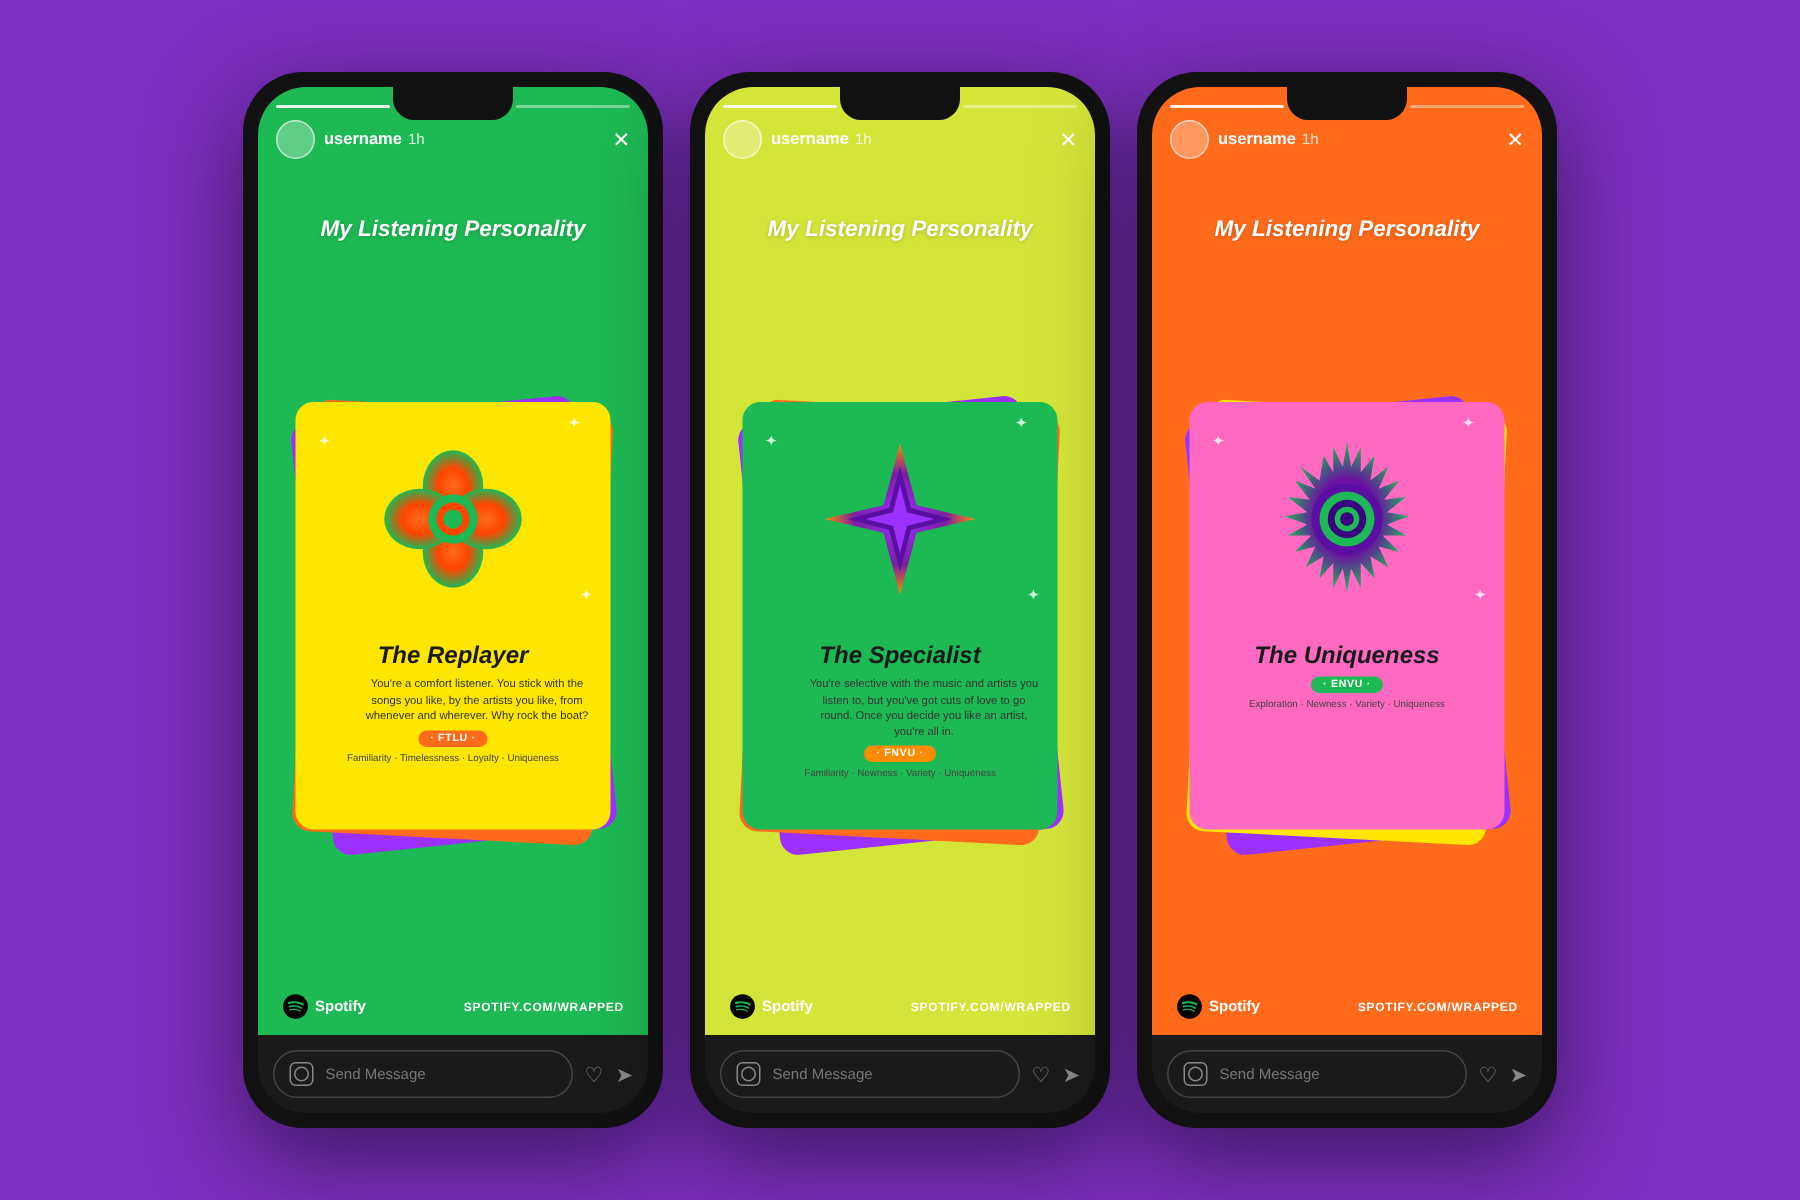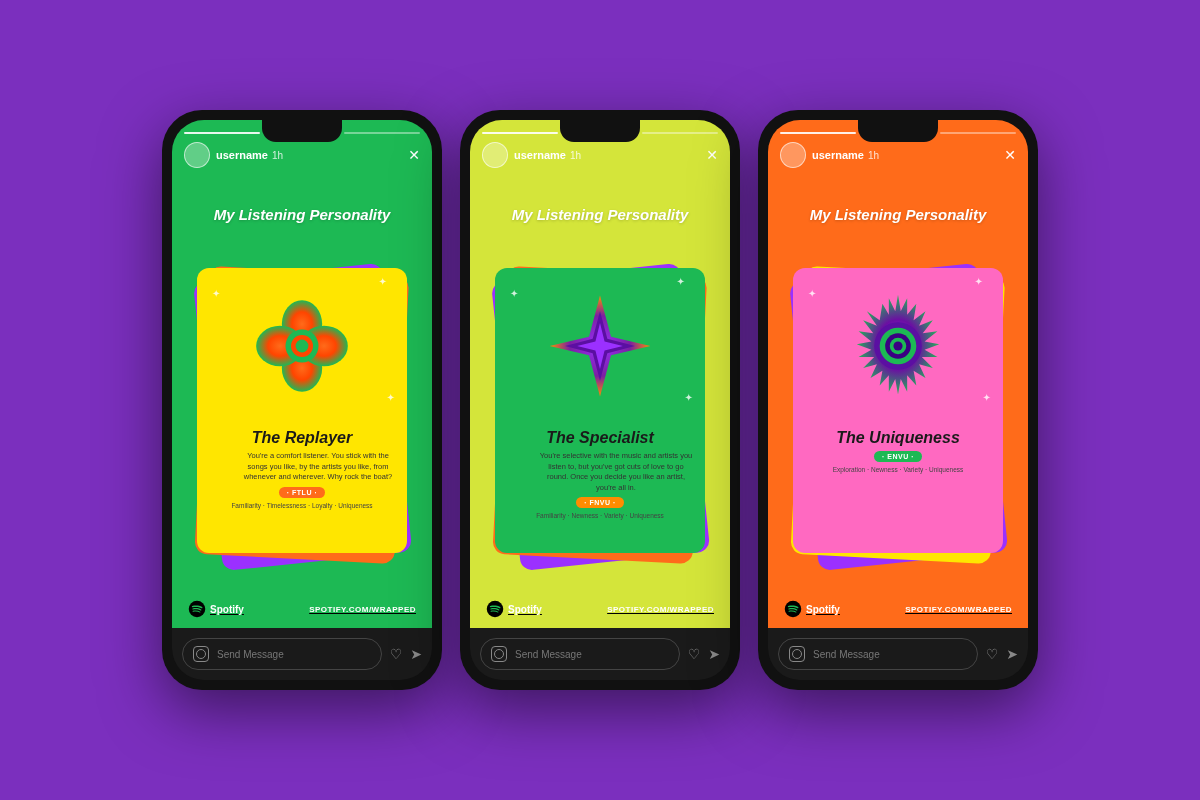--- a/index.html
+++ b/index.html
@@ -17,21 +17,21 @@
     .phones-container {
       display: flex;
       gap: 18px;
       align-items: center;
       justify-content: center;
     }
 
     
     .phone {
       width: 280px;
-      height: 580px;
+      height: 704px;
       background: #111;
       border-radius: 40px;
       padding: 10px;
       display: flex;
       flex-direction: column;
       position: relative;
       box-shadow: 0 20px 60px rgba(0,0,0,0.5);
     }
 
     .phone-notch {
@@ -277,21 +277,20 @@
       pointer-events: none;
     }
 
     
     .spotify-footer {
       display: flex;
       align-items: center;
       justify-content: space-between;
       padding: 0 4px;
       margin-top: 2px;
-      text-decoration: underline;
     }
     .spotify-logo {
       display: flex;
       align-items: center;
       gap: 4px;
     }
     .spotify-icon {
       width: 18px;
       height: 18px;
     }

